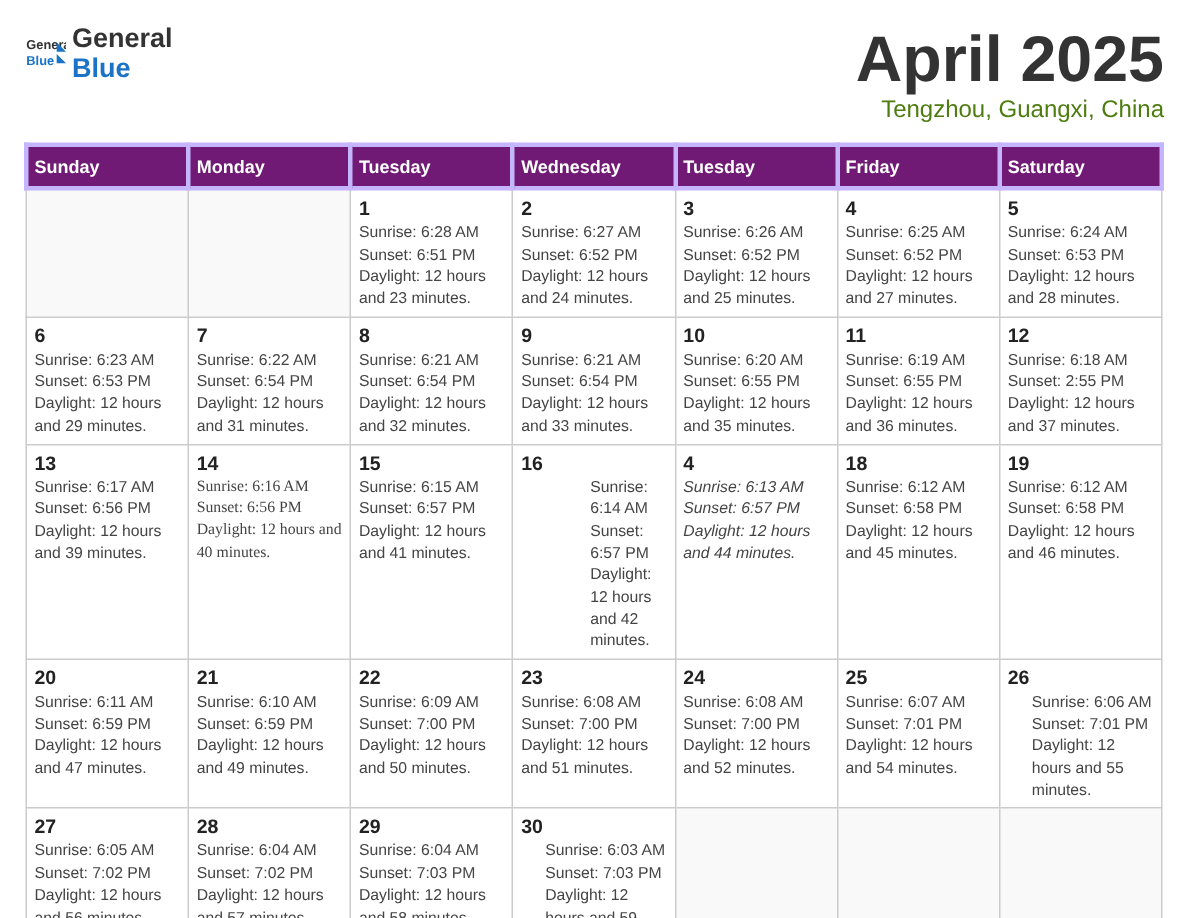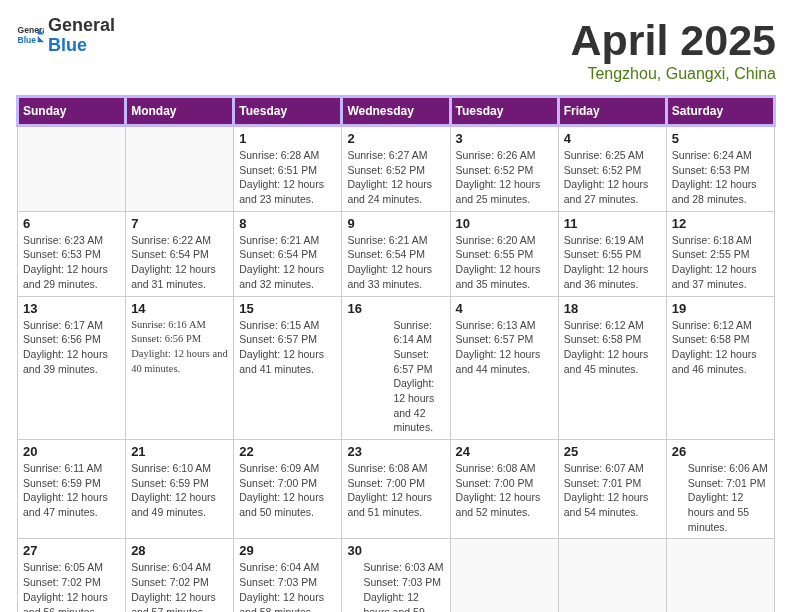--- a/index.html
+++ b/index.html
@@ -218,21 +218,21 @@
 Daylight: 12 hours and 41 minutes.</div>
         </td>
         <td>
           <div class="day-number">16</div>
           <div class="day-info" style="white-space: pre-line; margin-left: 46px;">Sunrise: 6:14 AM
 Sunset: 6:57 PM
 Daylight: 12 hours and 42 minutes.</div>
         </td>
         <td>
           <div class="day-number">4</div>
-          <div class="day-info" style="white-space: pre-line;">Sunrise: 6:13 AM
+          <div class="day-info" style="white-space: pre-line; font-style: italic;">Sunrise: 6:13 AM
 Sunset: 6:57 PM
 Daylight: 12 hours and 44 minutes.</div>
         </td>
         <td>
           <div class="day-number">18</div>
           <div class="day-info" style="white-space: pre-line;">Sunrise: 6:12 AM
 Sunset: 6:58 PM
 Daylight: 12 hours and 45 minutes.</div>
         </td>
         <td>

